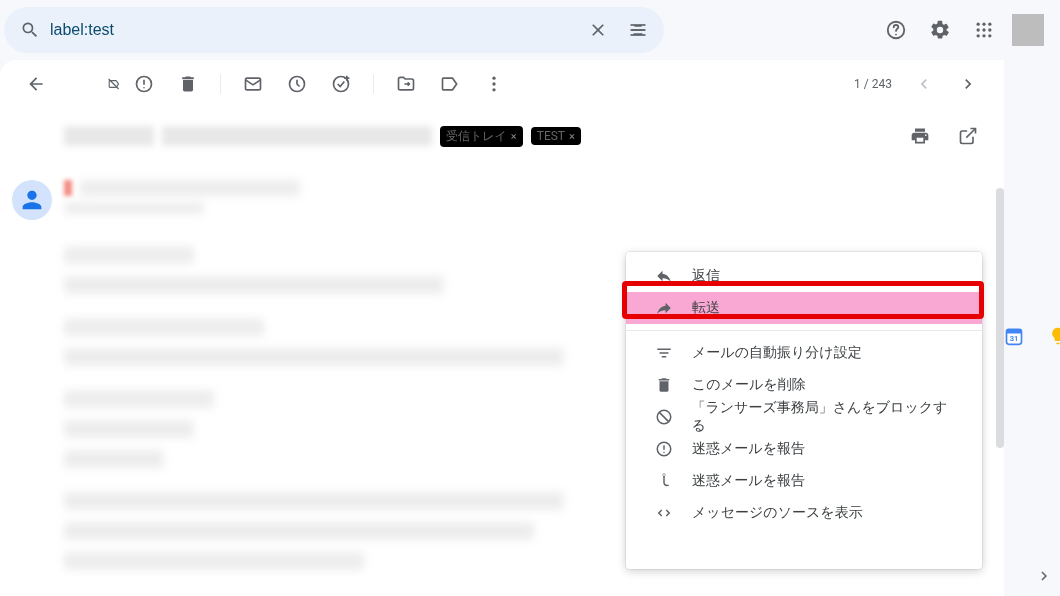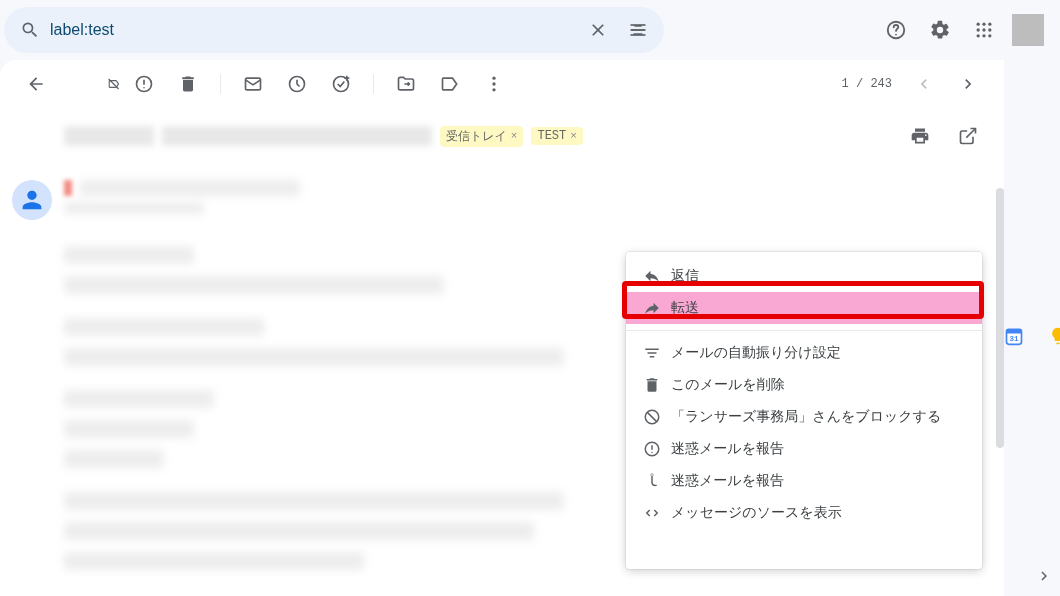--- a/index.html
+++ b/index.html
@@ -45,21 +45,20 @@
     gap: 4px;
     padding-right: 8px;
   }
   .icon-btn { width: 40px; height: 40px; display:flex; align-items:center; justify-content:center; border-radius:50%; cursor:pointer; color:#5f6368;}
   .avatar-square {
     width: 32px; height: 32px; background: #bdbdbd; margin-left: 4px;
   }
   .main-area {
     display: flex;
     height: 536px;
-    font-family: Liberation Mono, monospace;
   }
   .content {
     flex: 1;
     background: #fff;
     border-radius: 16px 0 0 0;
     margin-left: 0;
     position: relative;
     overflow: hidden;
   }
   .right-rail {
@@ -85,21 +84,21 @@
   .subject-row {
     display: flex;
     align-items: center;
     padding: 8px 16px 8px 64px;
     gap: 8px;
   }
   .blur-a { width: 90px; height: 20px; filter: blur(3px); background:#e8e8e8;}
   .blur-b { width: 270px; height: 20px; filter: blur(3px); background:#e8e8e8;}
   .label-chip {
     font-size: 12px;
-    background: #fef9c3;
+    background: #000000;
     color: #666;
     padding: 2px 6px;
     border-radius: 4px;
     display: inline-flex;
     align-items: center;
     gap: 4px;
   }
   .label-chip .x { cursor:pointer; font-size:11px; color:#888;}
   .subject-actions { margin-left: auto; display:flex; gap:8px;}
   .sender-row {
@@ -120,24 +119,24 @@
     left: 626px;
     width: 356px;
     background: #fff;
     border-radius: 4px;
     box-shadow: 0 2px 10px rgba(0,0,0,0.2), 0 0 0 1px rgba(0,0,0,0.05);
     padding: 8px 0;
     z-index: 100;
   }
   .menu-item {
     height: 32px;
-    padding: 0 16px;
-    display: flex;
-    align-items: center;
-    gap: 9px;
+    padding: 0 28px;
+    display: flex;
+    align-items: center;
+    gap: 18px;
     font-size: 14px;
     color: #3c4043;
     cursor: pointer;
     position: relative;
   }
   .menu-item .m-icon { width: 20px; height: 20px; display:flex; align-items:center; justify-content:center; color:#5f6368;}
   .menu-sep { height: 1px; background: #e8eaed; margin: 6px 0; }
   .highlight-box {
     position: absolute;
     border: 5px solid #e60000;

